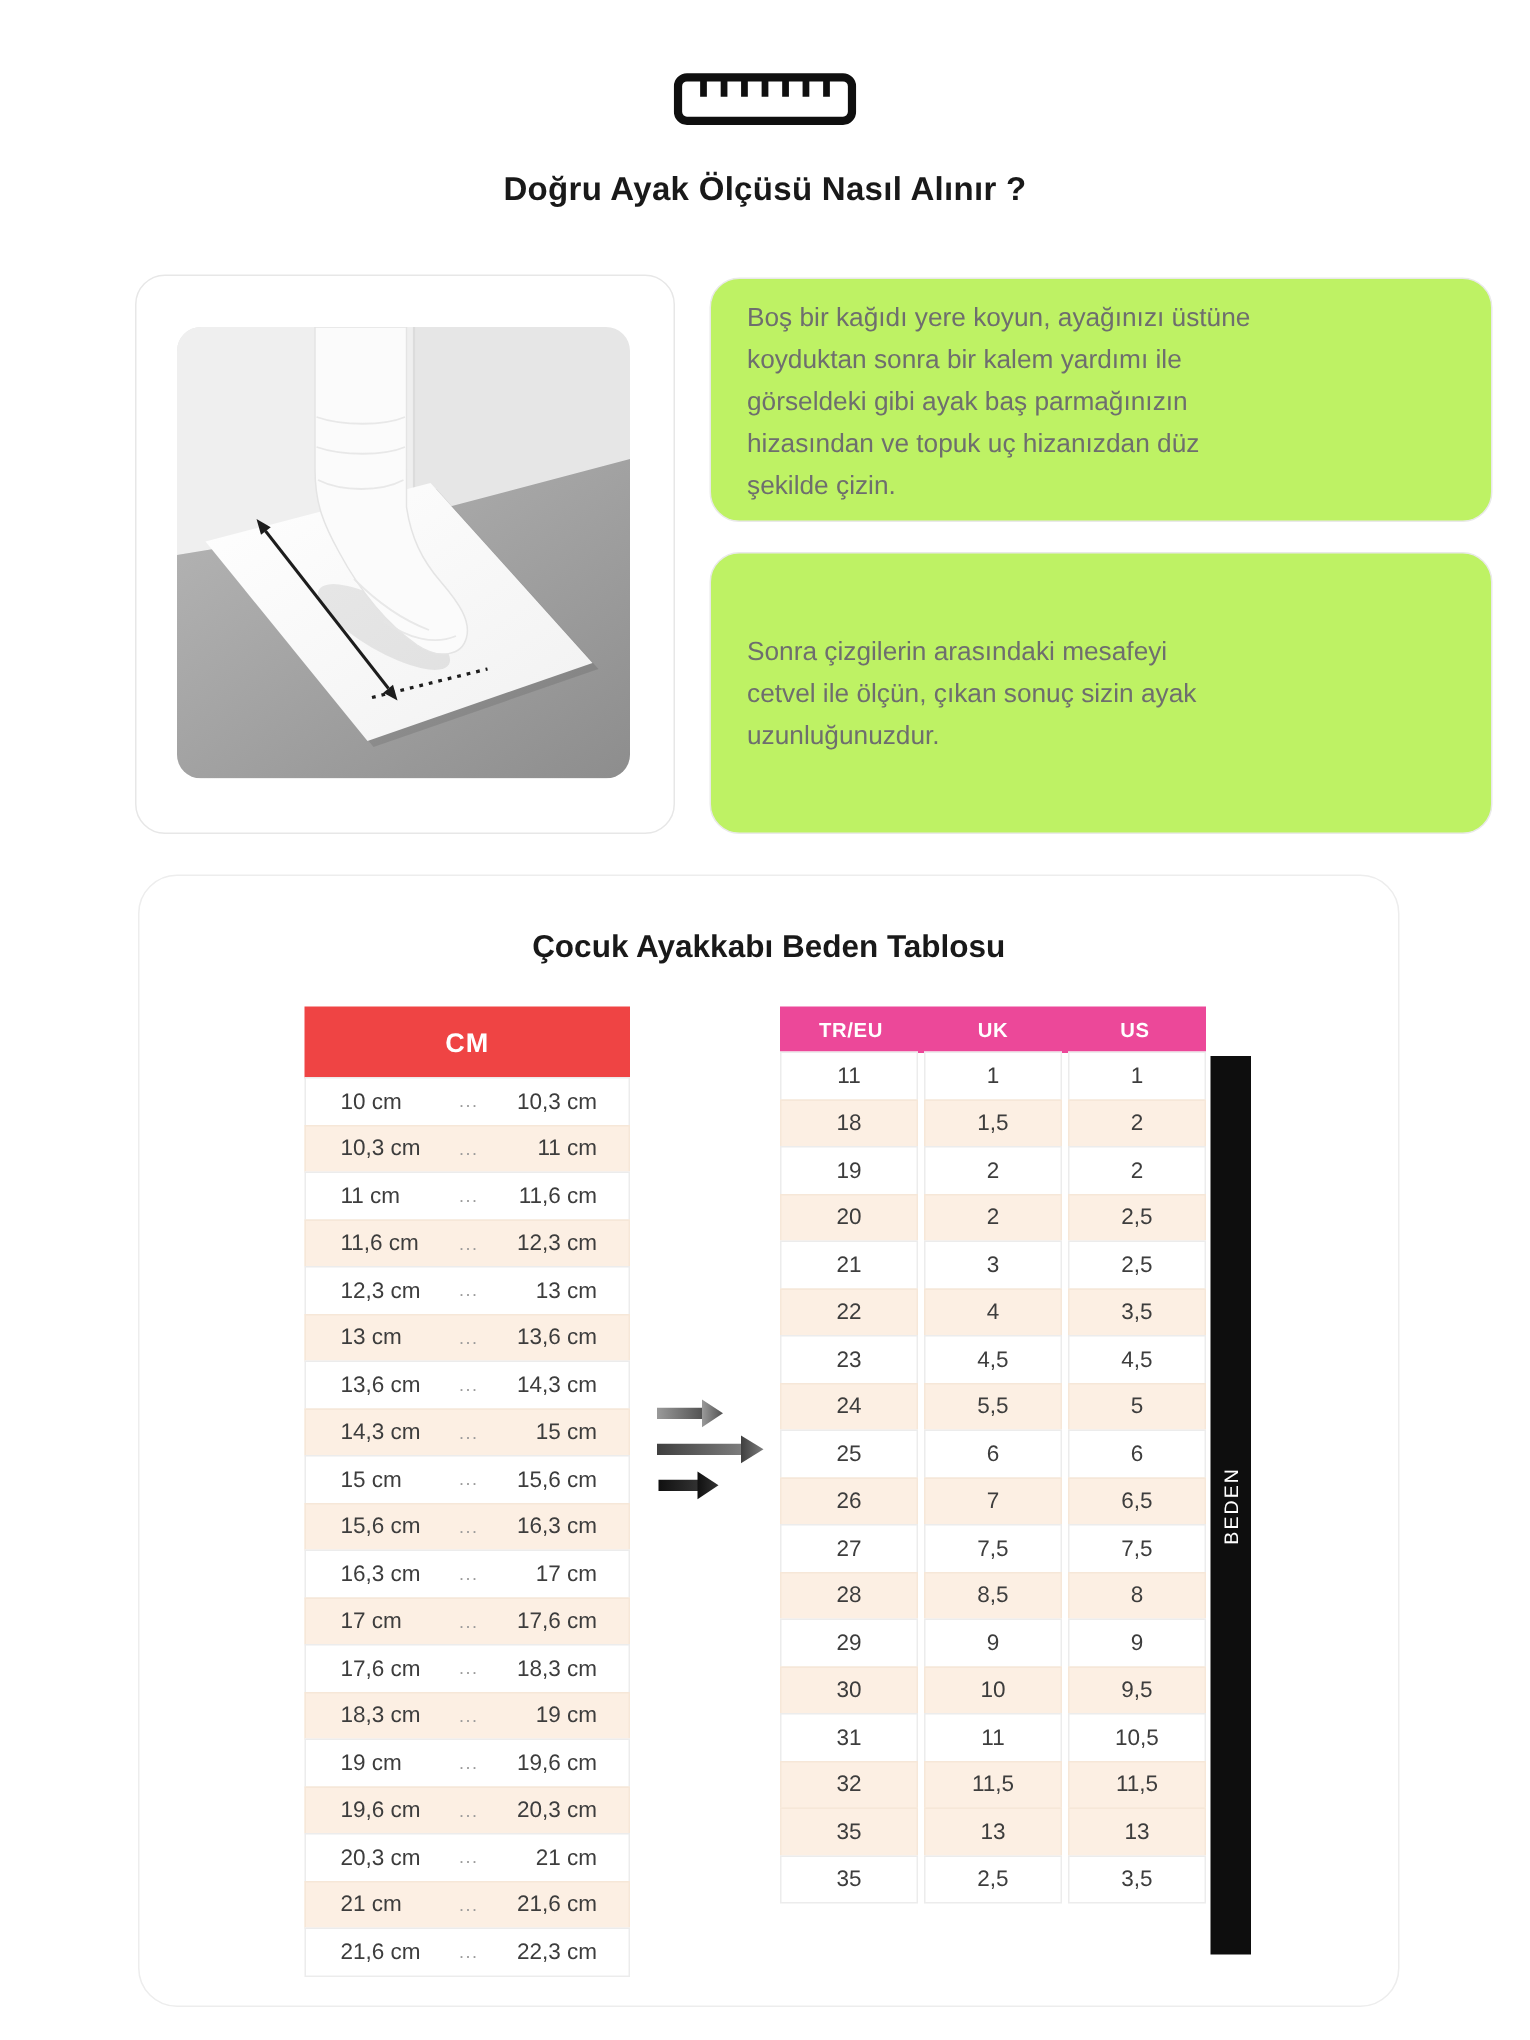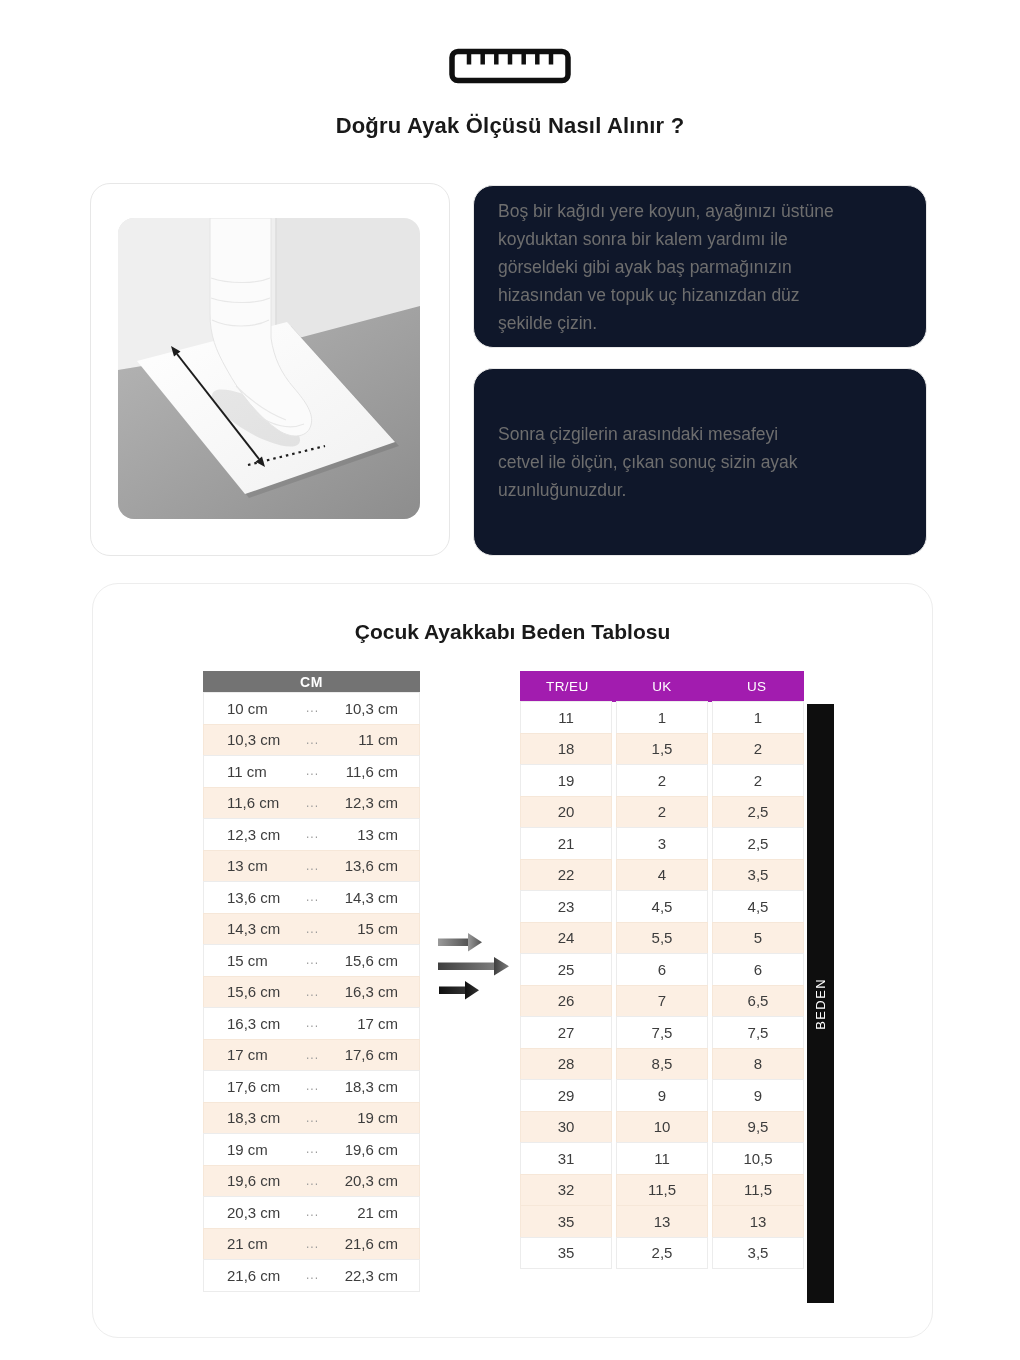--- a/index.html
+++ b/index.html
@@ -16,49 +16,49 @@
   #page-title{left:0;top:113px;width:1020px;text-align:center;
     font-size:22px;font-weight:700;color:#191919;letter-spacing:.2px;}
 
   
   #photo-card{left:90px;top:183px;width:360px;height:373px;background:#fff;
     border:1.5px solid #e7e7e7;border-radius:20px;box-sizing:border-box;}
   #photo{position:absolute;left:27px;top:34px;width:302px;height:301px;
     border-radius:16px;overflow:hidden;}
 
   
-  .info-card{left:473px;width:454px;background:#0f172a;border:1.5px solid #e9e9e9;
+  .info-card{left:473px;width:522px;background:#bef264;border:1.5px solid #e9e9e9;
     border-radius:20px;box-sizing:border-box;display:flex;align-items:center;
     padding:0 30px 0 24px;}
   #info-card-1{top:185px;height:163px;}
   #info-card-2{top:368px;height:188px;}
   .info-text{color:#6e6e6e;font-size:17.5px;line-height:28px;white-space:pre-line;}
 
   
   #size-section{left:92px;top:583px;width:841px;height:755px;background:#fff;
     border:1.5px solid #ededed;border-radius:26px;box-sizing:border-box;}
   #size-section-title{left:0;top:36px;width:100%;text-align:center;
     font-size:21px;font-weight:700;color:#191919;}
 
   
   #cm-table{left:110px;top:87px;width:217px;}
-  .thead{height:22px;background:#737373;color:#fff;display:flex;align-items:center;
-    justify-content:center;font-size:14px;font-weight:700;letter-spacing:.6px;}
+  .thead{height:48px;background:#ef4444;color:#fff;display:flex;align-items:center;
+    justify-content:center;font-size:18px;font-weight:700;letter-spacing:.6px;}
   .trow{height:32.5px;margin-top:-1px;display:flex;align-items:center;
     border:1px solid #ececec;box-sizing:border-box;background:#fff;
     font-size:15px;color:#3d3d3d;gap:14px;}
   .trow.alt{background:#fcefe3;border-color:#f6e7d8;}
   .c-from{flex:1;padding-left:23px;}
   .c-sep{width:18px;text-align:center;color:#9a9a9a;font-size:12px;letter-spacing:1px;}
   .c-to{flex:1;text-align:right;padding-right:21px;}
 
   
   #conversion-table{left:427px;top:87px;width:284px;}
   .size-head{display:grid;grid-template-columns:1fr 1fr 1fr;height:31px;
-    background:#a21caf;color:#fff;font-size:13.5px;font-weight:400;letter-spacing:.4px;}
+    background:#ec4899;color:#fff;font-size:13.5px;font-weight:700;letter-spacing:.4px;}
   .size-head span{display:flex;align-items:center;justify-content:center;}
   .srow{display:grid;grid-template-columns:1fr 1fr 1fr;column-gap:4px;
     height:32.5px;margin-top:-1px;}
   .scell{border:1px solid #ececec;box-sizing:border-box;background:#fff;
     display:flex;align-items:center;justify-content:center;
     font-size:15px;color:#3d3d3d;}
   .scell.alt{background:#fcefe3;border-color:#f6e7d8;}
 
   
   #beden-bar{left:714px;top:120px;width:27px;height:599px;background:#0e0e0e;

